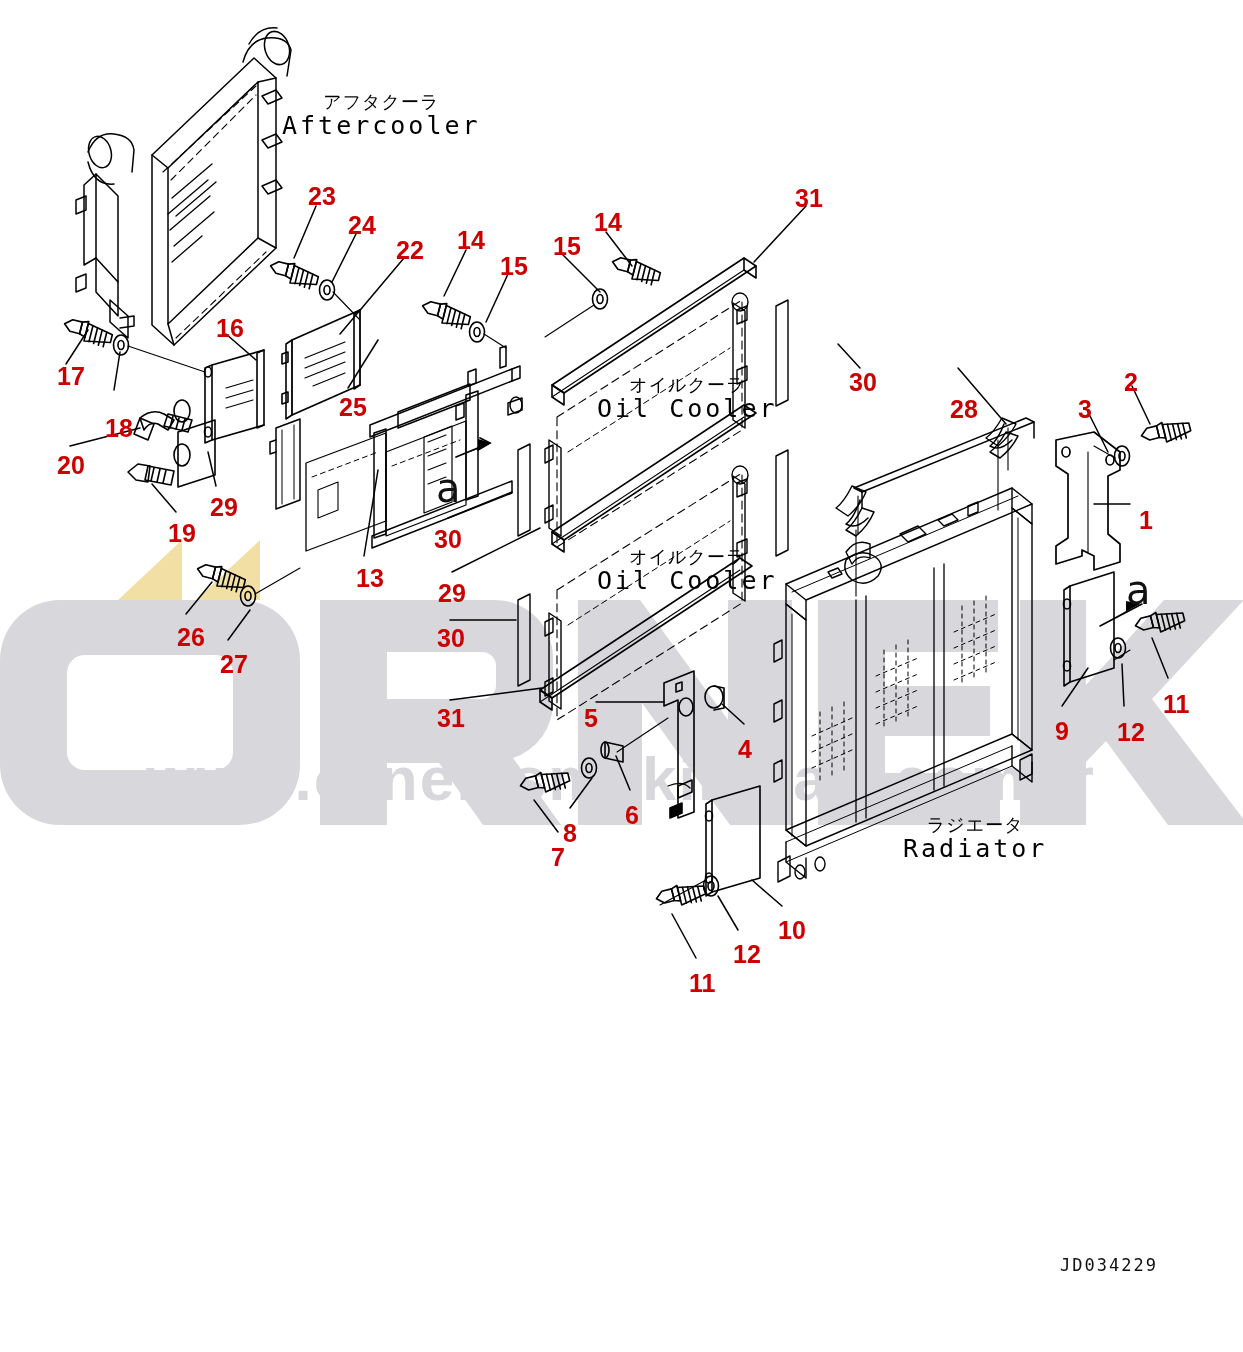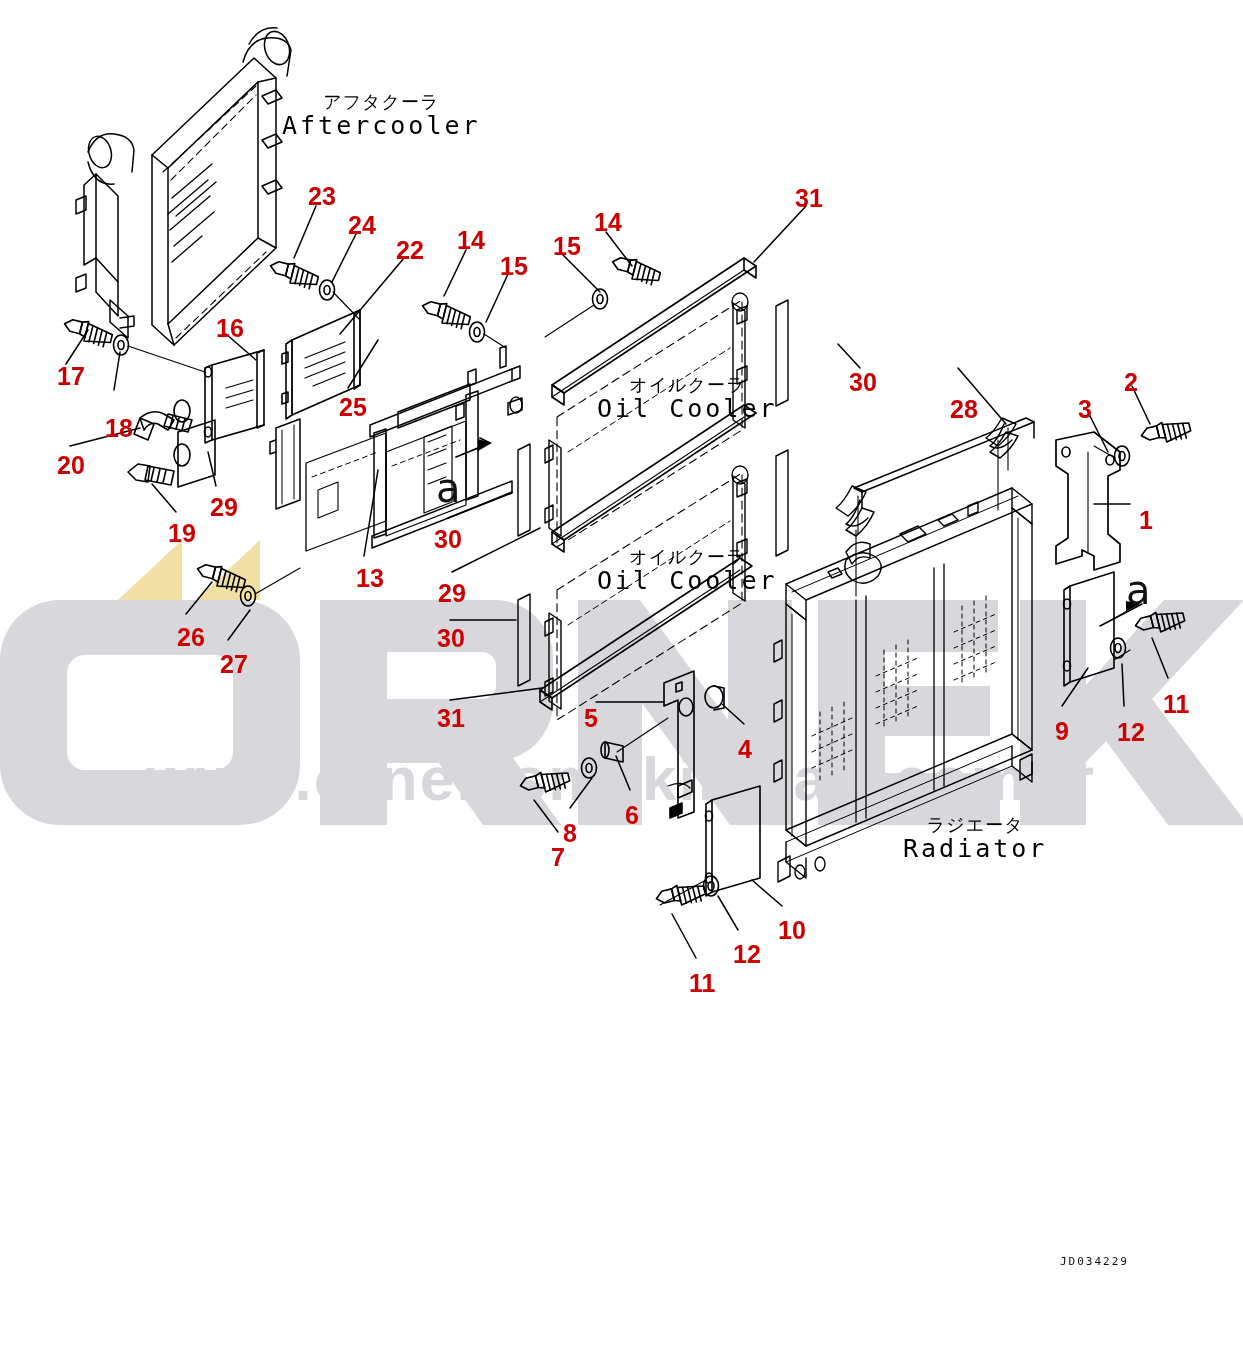--- a/index.html
+++ b/index.html
@@ -9,21 +9,21 @@
   svg{position:absolute;left:0;top:0;}
   .wm{position:absolute;pointer-events:none;}
   .callout{position:absolute;color:#cc0000;font-family:"Liberation Sans",sans-serif;
            font-weight:700;font-size:25px;line-height:1;white-space:nowrap;}
   .jlabel{position:absolute;font-family:"DejaVu Sans Mono",monospace;color:#000;
           white-space:nowrap;text-align:center;line-height:1.12;}
   .jlabel .jp{font-size:18px;letter-spacing:1px;display:block;}
   .jlabel .en{font-size:25px;letter-spacing:3px;display:block;}
   .amark{position:absolute;font-family:"DejaVu Sans",sans-serif;font-size:40px;
          color:#111;font-weight:400;line-height:1;}
-  #drawno{position:absolute;left:1060px;top:1255px;font-size:11px;
+  #drawno{position:absolute;left:1060px;top:1255px;font-size:17px;
           letter-spacing:2px;color:#111;font-family:"DejaVu Sans Mono",monospace;}
 </style>
 </head>
 <body>
 
 <div id="stage">
 
   <svg class="wm" width="1243" height="1352" viewBox="0 0 1243 1352">
     <g fill="#f2dfa4">
       <polygon points="118,600 182,600 182,540 118,600"></polygon>

